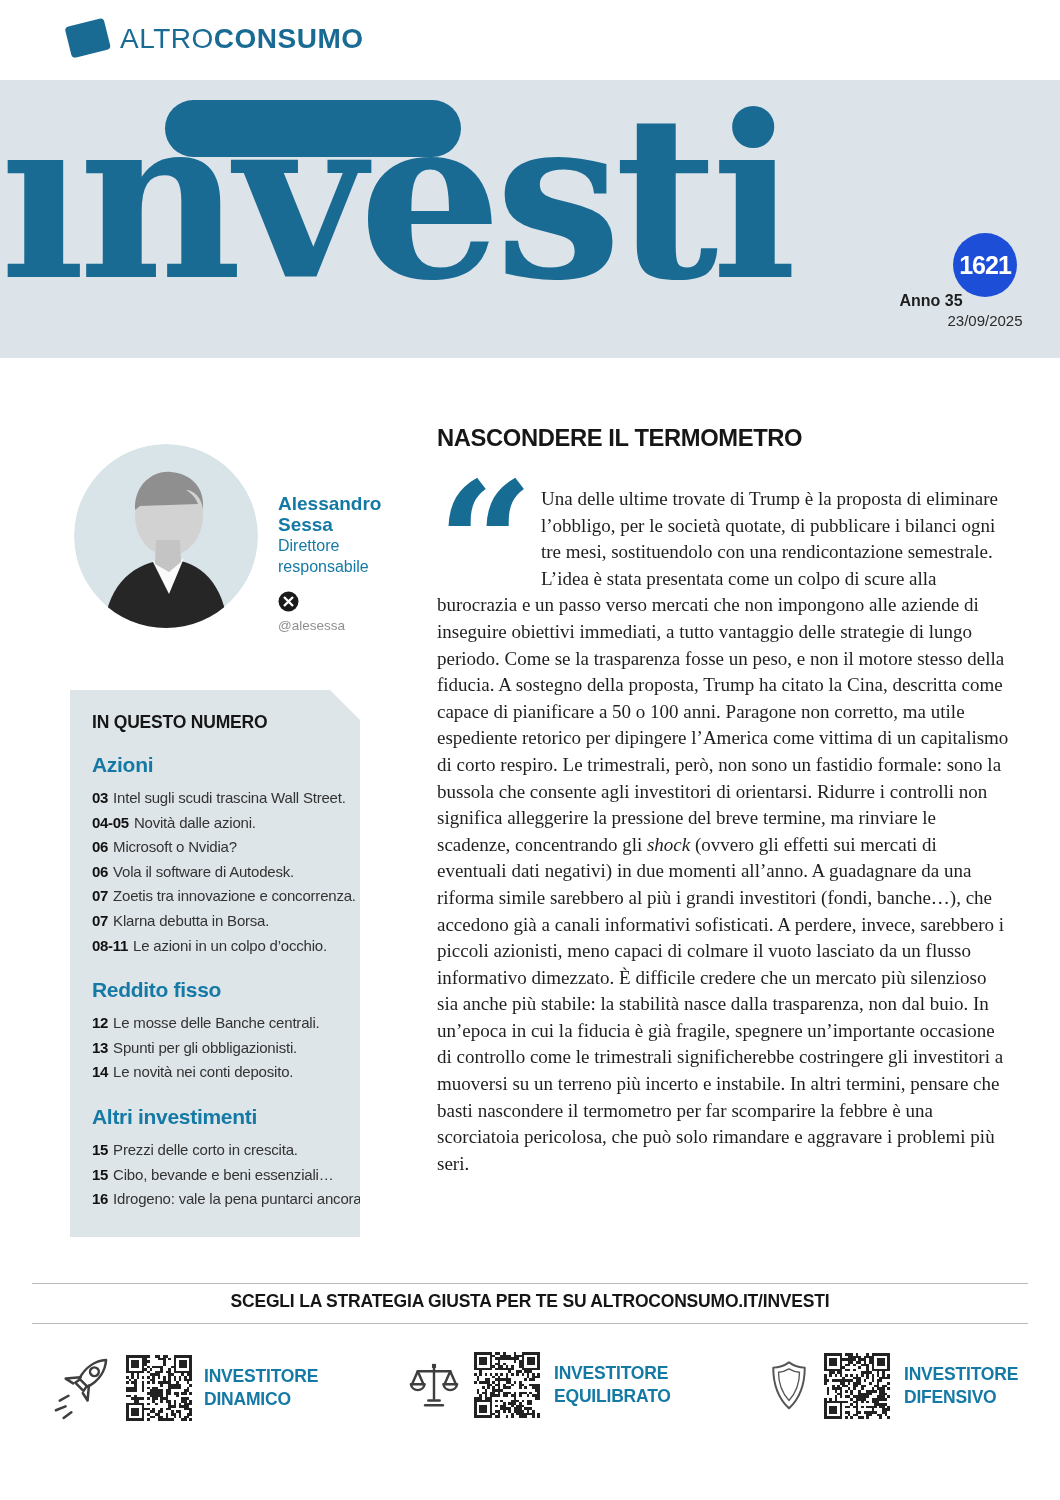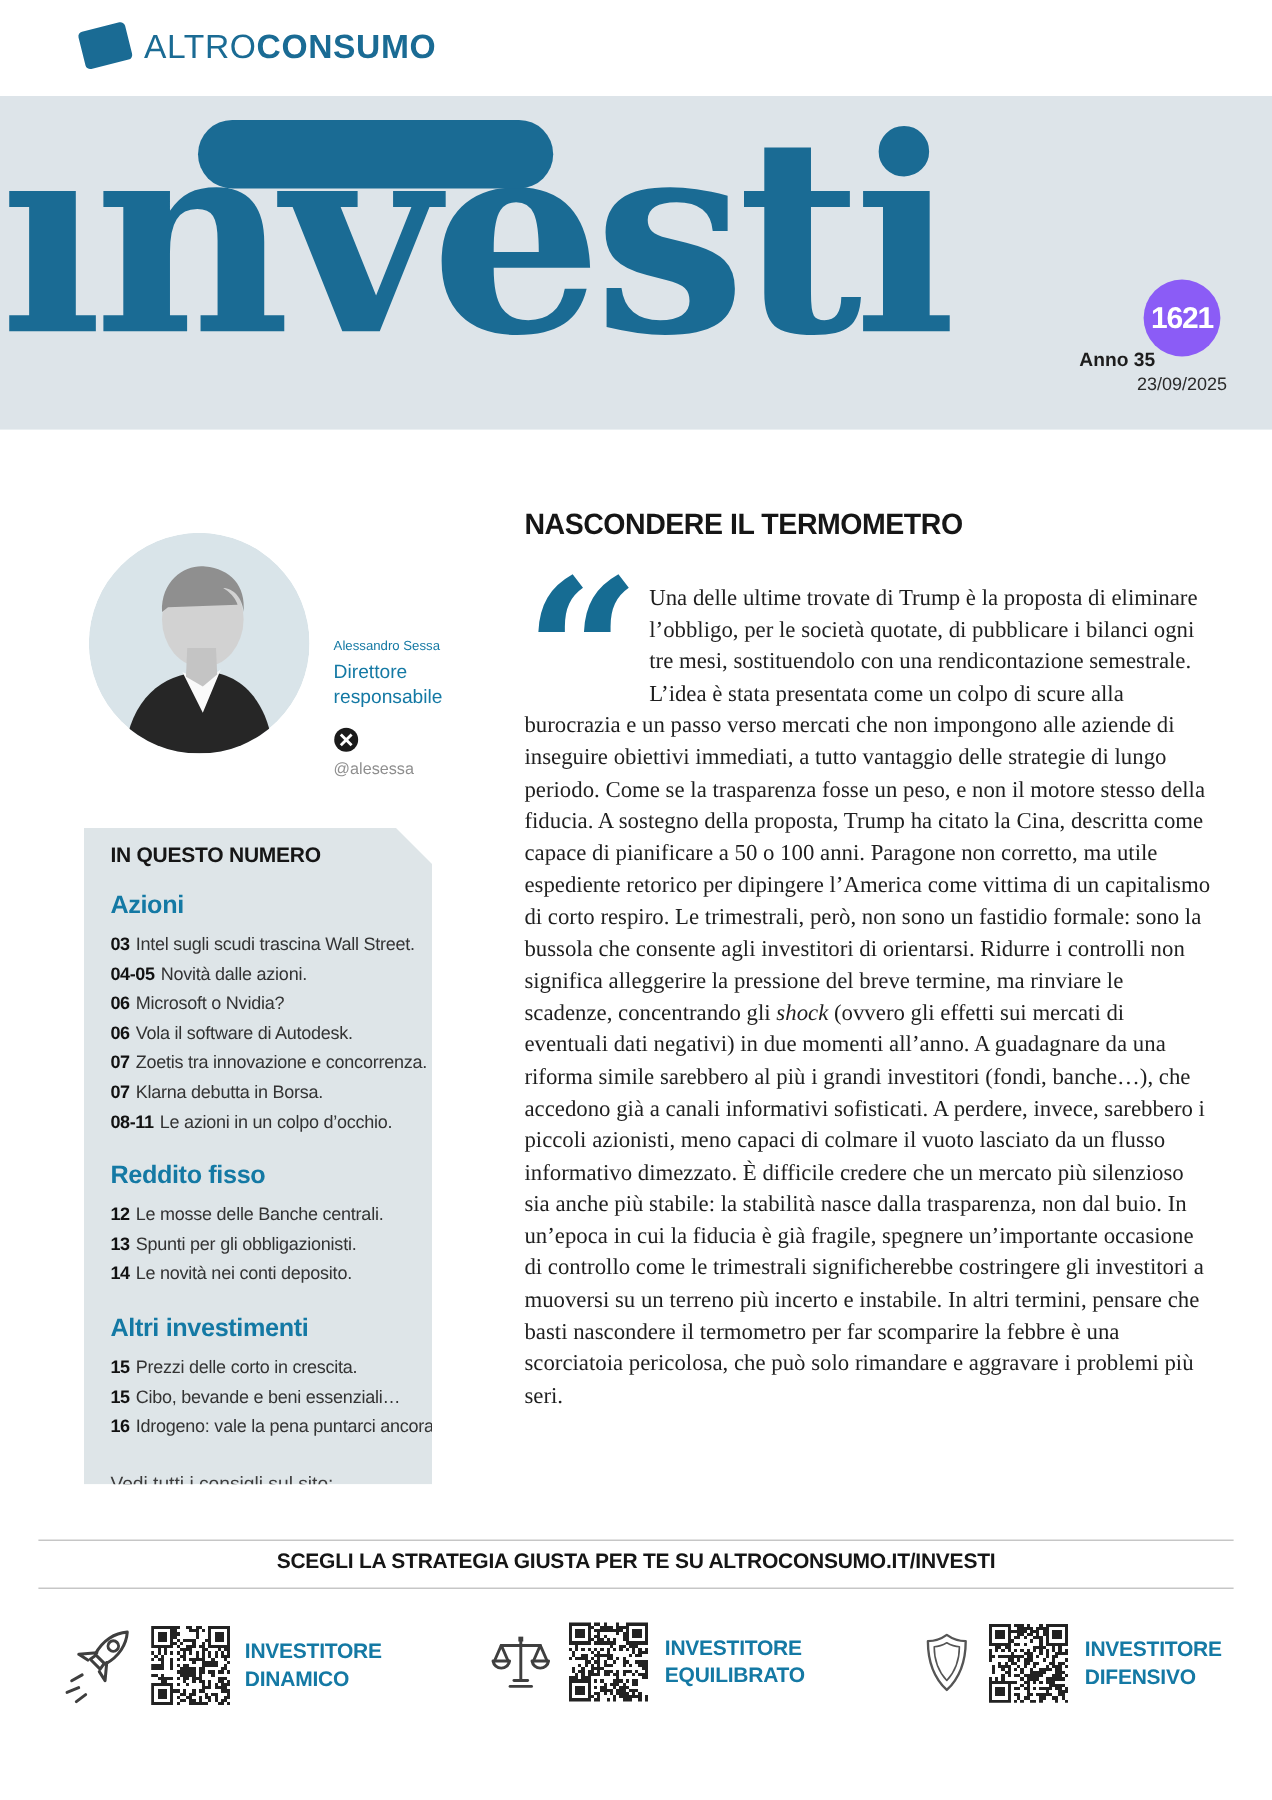--- a/index.html
+++ b/index.html
@@ -12,47 +12,47 @@
   .logo-wrap{left:62px;top:16px;display:flex;align-items:center;gap:6px;}
   .logo-text{font-size:28px;color:#1a6b94;letter-spacing:.5px;}
   .logo-text b{font-weight:700;}
 
   
   .band{left:0;top:80px;width:1060px;height:278px;background:#dde4e9;}
   .wordmark{left:128px;top:86px;font-family:"DejaVu Serif",serif;font-weight:700;
             font-size:225px;line-height:1;color:#1a6b94;letter-spacing:-7px;}
   .inbar{left:165px;top:100px;width:296px;height:57px;border-radius:29px;background:#1a6b94;}
   .issue-circle{left:953px;top:233px;width:64px;height:64px;border-radius:50%;
-                background:#8b5cf6;color:#fff;display:flex;align-items:center;justify-content:center;
+                background:#1d4ed8;color:#fff;display:flex;align-items:center;justify-content:center;
                 font-weight:700;font-size:25px;letter-spacing:-1px;}
   .issue-year{left:869px;top:292px;width:124px;text-align:center;font-weight:700;
               font-size:16px;color:#1d1d1d;}
   .issue-date{left:923px;top:312px;width:124px;text-align:center;font-size:15px;color:#2a2a2a;}
 
   
   .portrait{left:74px;top:444px;width:184px;height:184px;border-radius:50%;overflow:hidden;}
   .author{left:278px;top:493px;width:150px;}
-  .author-name{font-weight:400;font-size:11px;color:#1479a4;line-height:21px;margin-top:36px;}
+  .author-name{font-weight:700;font-size:19px;color:#1479a4;line-height:21px;}
   .author-role{font-size:16px;color:#1479a4;line-height:21px;}
   .xicon{margin-top:14px;}
   .handle{margin-top:6px;font-size:13.5px;color:#8f8f8f;}
 
   
   .article{left:437px;top:424px;width:572px;}
   .article h1{margin:0 0 34px 0;font-size:24.5px;font-weight:700;color:#161616;
               letter-spacing:-.4px;transform:scaleX(.97);transform-origin:left;}
   .bodytext{font-family:"Liberation Serif","DejaVu Serif",serif;font-size:19px;
             line-height:26.6px;color:#1f1f1f;}
   .bigquote{float:left;font-family:"DejaVu Serif",serif;font-weight:700;font-size:168px;
             line-height:.62em;color:#166c93;width:102px;height:100px;margin:6px 2px 0 0;}
   .italic{font-style:italic;}
 
   
   .toc{left:70px;top:690px;width:290px;height:547px;background:#dee5e8;box-sizing:border-box;
-       padding:12px 20px 0 22px;
+       padding:22px 20px 0 22px;
        clip-path:polygon(0 0,calc(100% - 30px) 0,100% 30px,100% 100%,0 100%);}
   .toc-title{font-weight:700;font-size:17.5px;color:#161616;letter-spacing:-.2px;}
   .toc-section-title{font-weight:700;font-size:21px;color:#1479a4;margin-top:20px;margin-bottom:9px;
                      letter-spacing:-.3px;}
   .toc-item{font-size:15px;line-height:24.6px;color:#333;letter-spacing:-.2px;white-space:nowrap;}
   .toc-item b{color:#111;margin-right:5px;letter-spacing:-.3px;}
   .toc-foot{margin-top:27px;font-size:16px;color:#3c3c3c;}
   .toc-link{display:inline-block;margin-top:3px;font-size:17px;font-weight:700;color:#1479a4;
             text-decoration:underline;letter-spacing:-.2px;}
 

